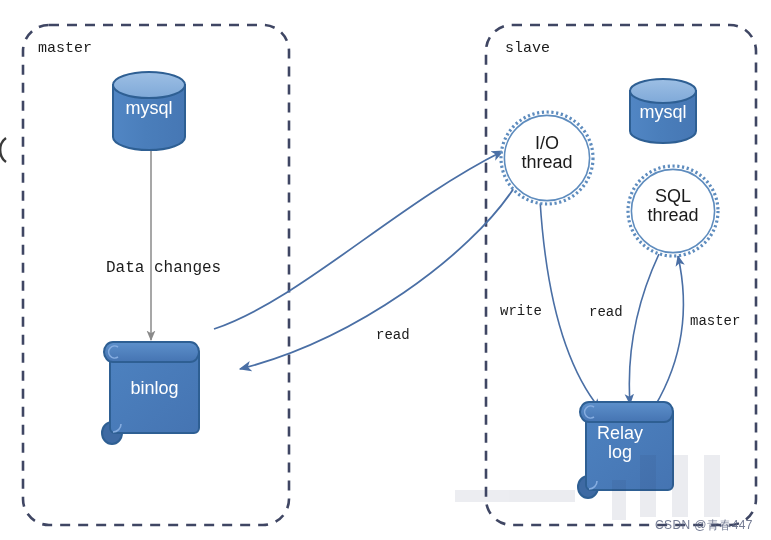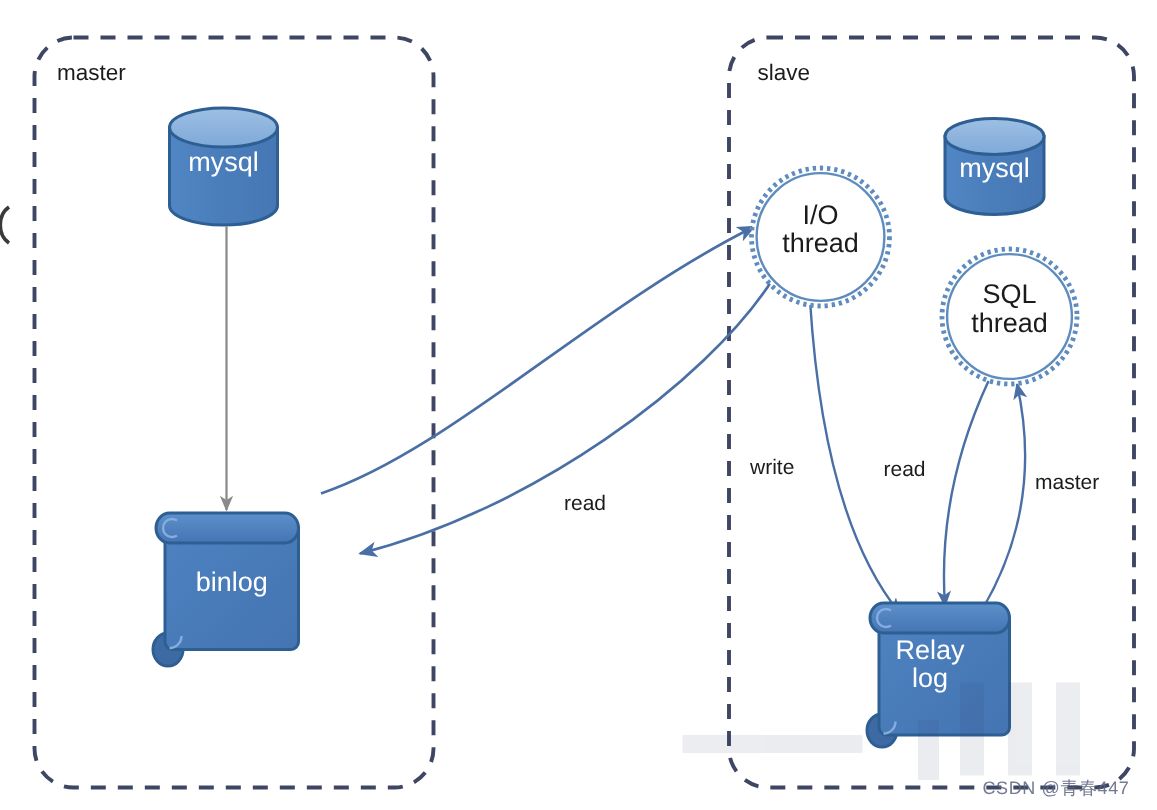--- a/index.html
+++ b/index.html
@@ -5,21 +5,21 @@
   html,body{margin:0;padding:0;background:#ffffff;}
   body{
     width:771px;height:540px;overflow:hidden;position:relative;
     font-family:"Liberation Sans","DejaVu Sans",sans-serif;
     color:#1a1a1a;
   }
   #stage{position:absolute;left:0;top:0;width:771px;height:540px;}
   svg#canvas{position:absolute;left:0;top:0;width:771px;height:540px;}
 
   
-  .lbl{position:absolute;white-space:nowrap;}
+  .lbl{position:absolute;white-space:nowrap;font-family:Liberation Mono, monospace;}
   .zone-title{font-size:15px;color:#1b1b1b;}
   .edge-label{font-size:14px;color:#1b1b1b;}
   .big-label{font-size:16px;color:#1b1b1b;}
   .shape-text{
     position:absolute;text-align:center;color:#ffffff;
     font-size:18px;line-height:19px;white-space:pre-line;
   }
   .wm{
     position:absolute;font-size:12px;color:#5b6480;opacity:.85;
     letter-spacing:.4px;white-space:nowrap;
@@ -152,19 +152,20 @@
   <div class="shape-text" style="left:109px;top:99px;width:80px;">mysql</div>
   <div class="shape-text" style="left:105px;top:379px;width:99px;">binlog</div>
   <div class="shape-text" style="left:502px;top:134px;width:90px;color:#1b1b1b;">I/O
 thread</div>
   <div class="shape-text" style="left:623px;top:103px;width:80px;">mysql</div>
   <div class="shape-text" style="left:628px;top:187px;width:90px;color:#1b1b1b;">SQL
 thread</div>
   <div class="shape-text" style="left:585px;top:424px;width:70px;">Relay
 log</div>
 
+  <div class="lbl big-label" style="left:106px;top:259px;">Data changes</div>
   <div class="lbl edge-label" style="left:376px;top:327px;">read</div>
   <div class="lbl edge-label" style="left:500px;top:303px;">write</div>
   <div class="lbl edge-label" style="left:589px;top:304px;">read</div>
   <div class="lbl edge-label" style="left:690px;top:313px;">master</div>
 
   <div class="wm" style="left:655px;top:517px;">CSDN @青春447</div>
 </div>
 
 </body></html>

